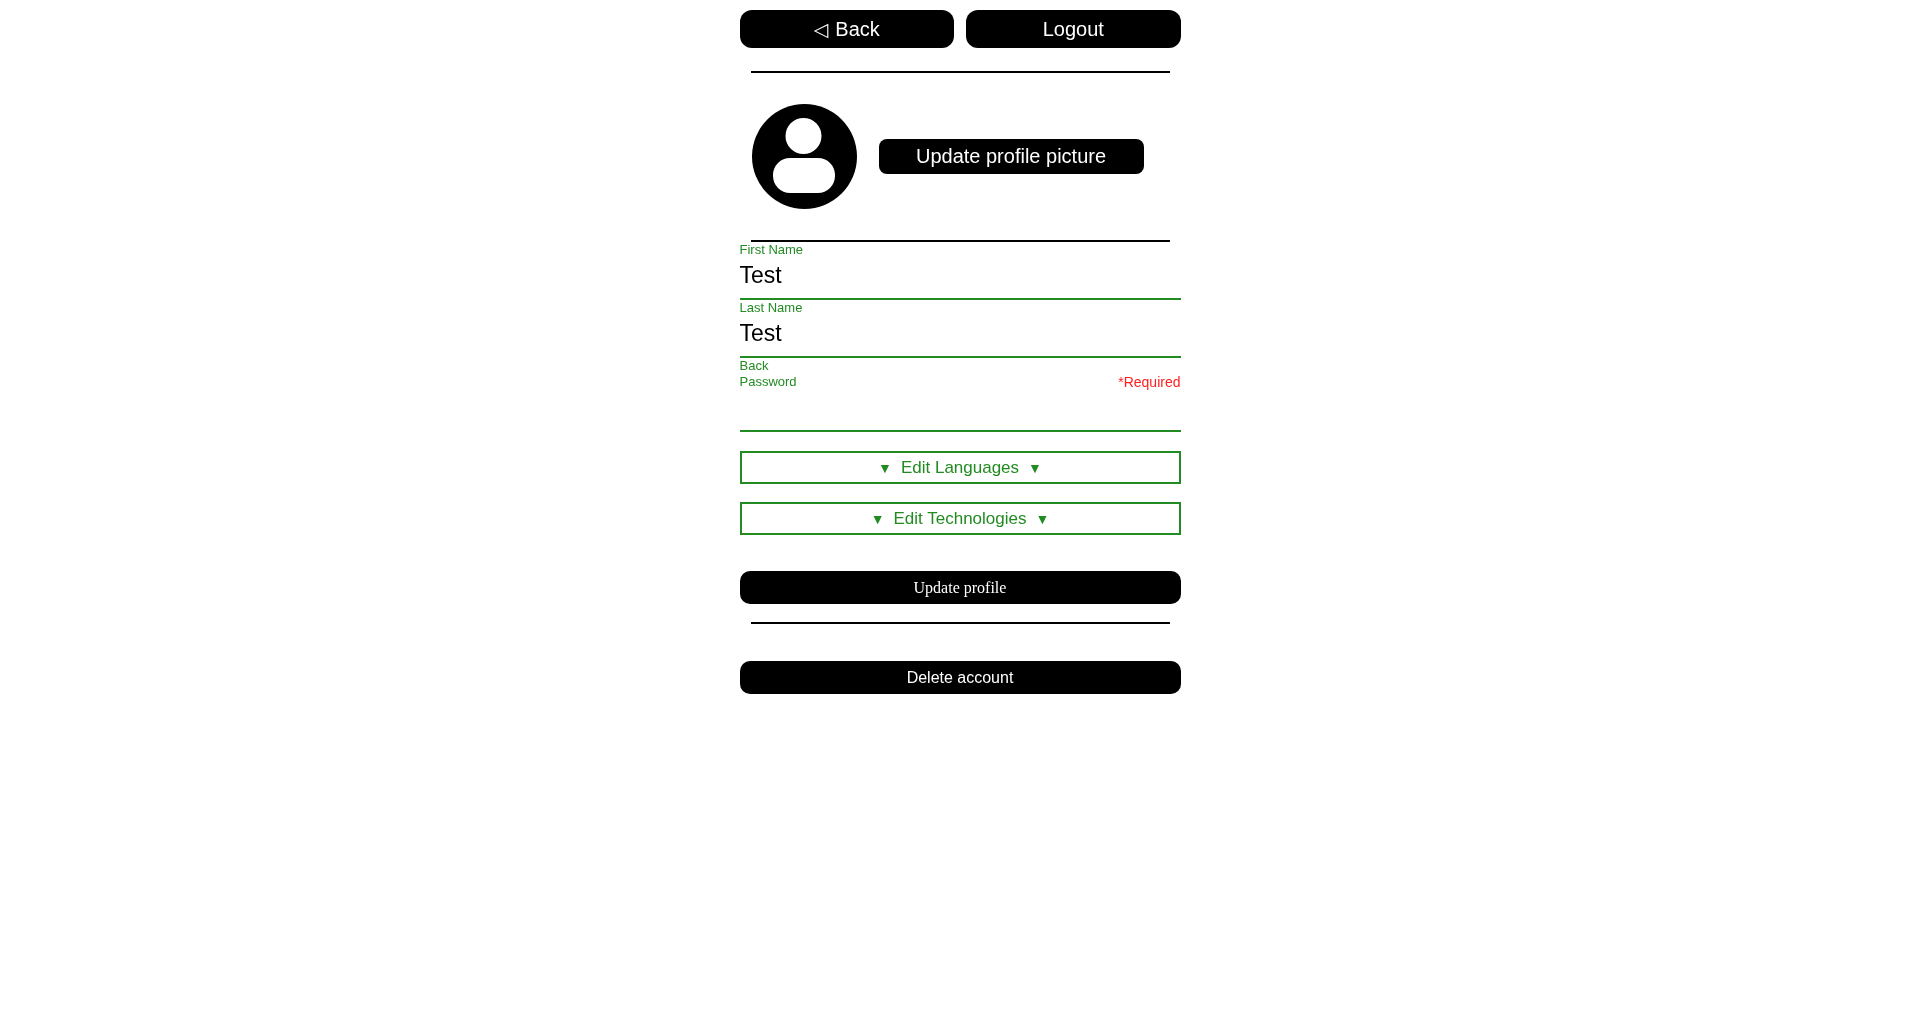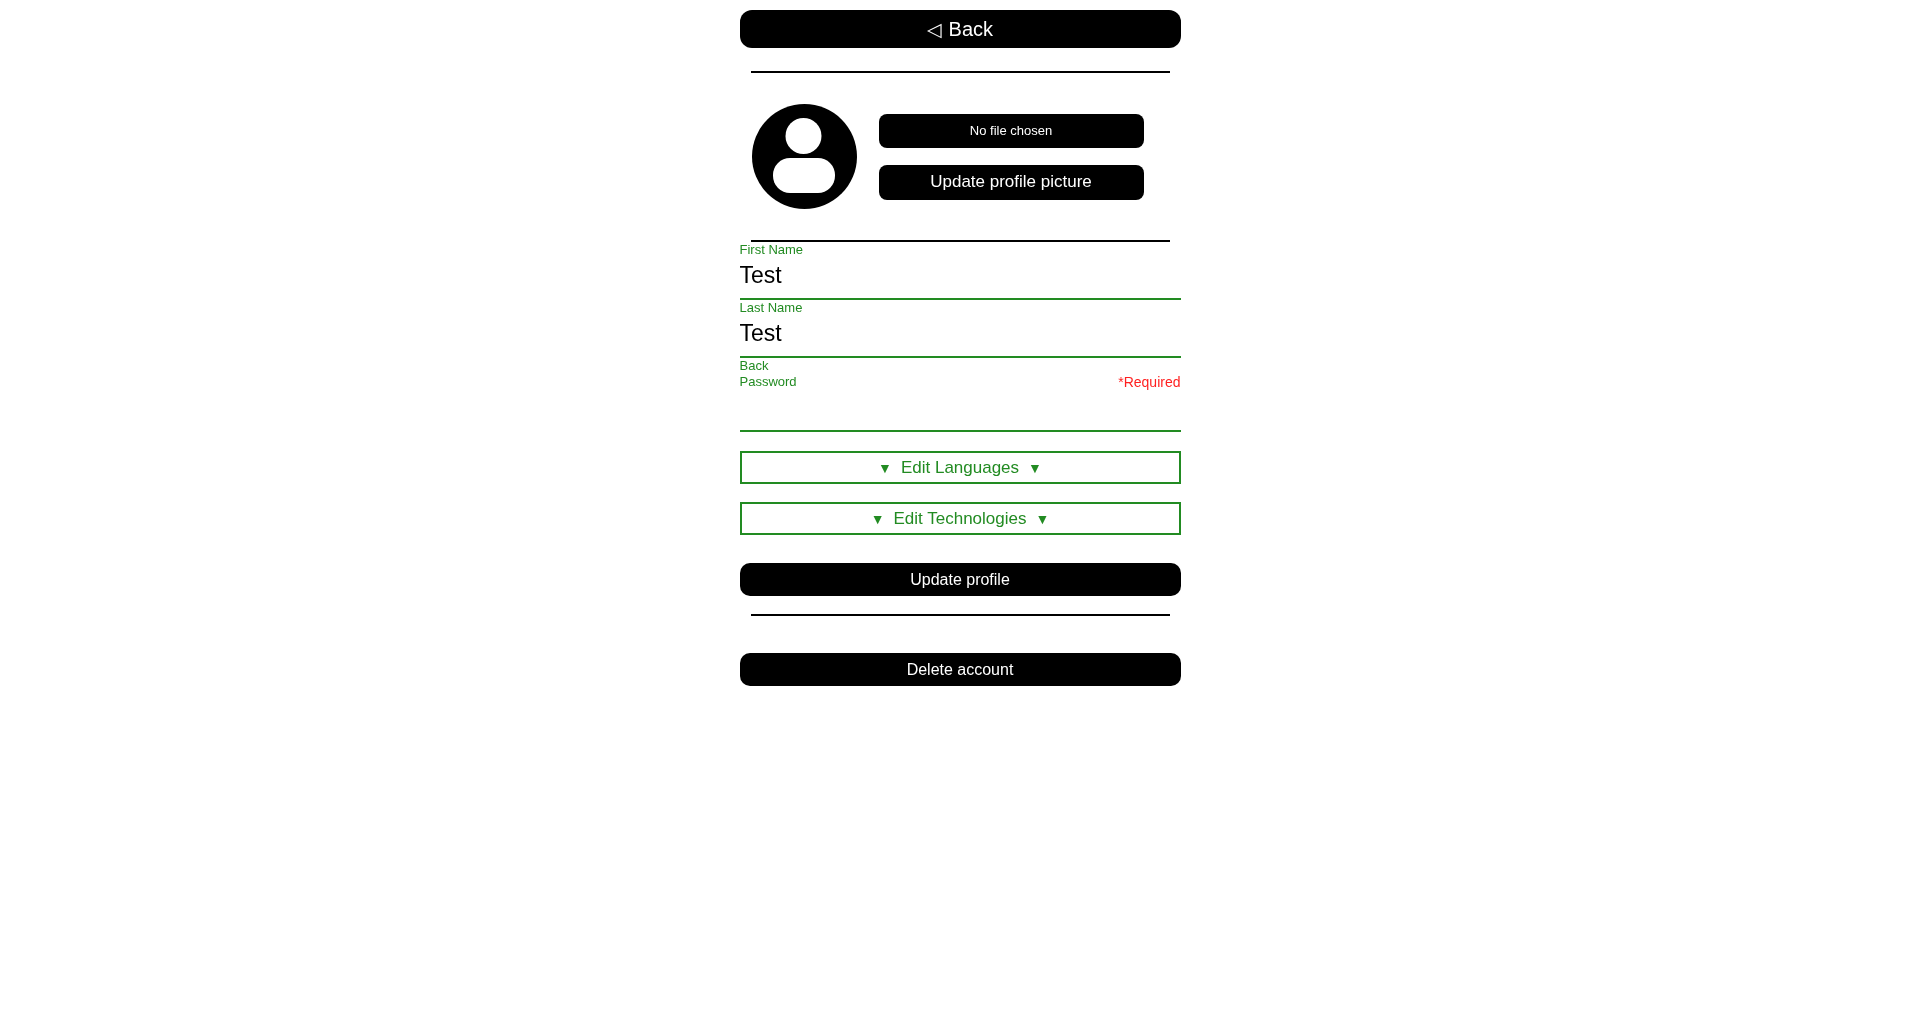--- a/index.html
+++ b/index.html
@@ -30,21 +30,21 @@
   .divider-bottom { margin: 18px 11px; }
 
   
   .profile-section {
     display: flex; align-items: center; gap: 22px;
     padding: 31px 0 31px 12px;
   }
   .avatar { width: 105px; height: 105px; display: block; flex: 0 0 auto; }
   .pic-buttons { display: flex; flex-direction: column; gap: 17px; width: 265px; }
   .file-btn { height: 34px; font-size: 13px; border-radius: 8px; }
-  .update-pic-btn { height: 35px; font-size: 17px; border-radius: 8px; }
+  .update-pic-btn { height: 35px; font-size: 20px; border-radius: 8px; }
 
   
   .field { }
   .field-label { display: block; color: #228B22; font-size: 13px; line-height: 16px; }
   .label-row { display: flex; justify-content: space-between; align-items: flex-start; }
   .required-note { color: #ff1f1f; font-size: 14px; line-height: 16px; }
   .field-input {
     display: block; width: 100%;
     border: none; border-bottom: 2px solid #228B22; border-radius: 0;
     background: transparent; outline: none;
@@ -61,46 +61,46 @@
   }
   .outline-first { margin-top: 19px; }
   .outline-second { margin-top: 18px; }
   .caret { font-size: 14px; line-height: 1; }
 
   
   .wide-solid {
     display: block; width: 100%; height: 33px;
     border-radius: 10px; font-size: 16px; margin-top: 37px;
   }
-  .update-btn { margin-top: 28px; }
+  .update-btn { margin-top: 36px; font-family: Liberation Serif, serif; }
 </style>
 </head>
 <body>
 
 <div class="page">
 
   <div class="header-row">
     <button type="button" class="btn solid header-btn">
       <span class="back-glyph">◁</span>
       <span>Back</span>
+    </button>
+    <button type="button" class="btn solid header-btn">
+      <span>Logout</span>
     </button>
   </div>
 
   <hr class="divider divider-top">
 
   <div class="profile-section">
     <svg class="avatar" viewBox="0 0 105 105" aria-hidden="true">
       <circle cx="52.5" cy="52.5" r="52.5" fill="#000000"></circle>
       <circle cx="51.5" cy="32" r="18" fill="#ffffff"></circle>
       <rect x="21" y="54" width="62" height="35" rx="17" fill="#ffffff"></rect>
     </svg>
     <div class="pic-buttons">
-      <button type="button" class="btn solid file-btn">
-        <span>No file chosen</span>
-      </button>
       <button type="button" class="btn solid update-pic-btn">
         <span>Update profile picture</span>
       </button>
     </div>
   </div>
 
   <hr class="divider divider-mid">
 
   <form>
 

